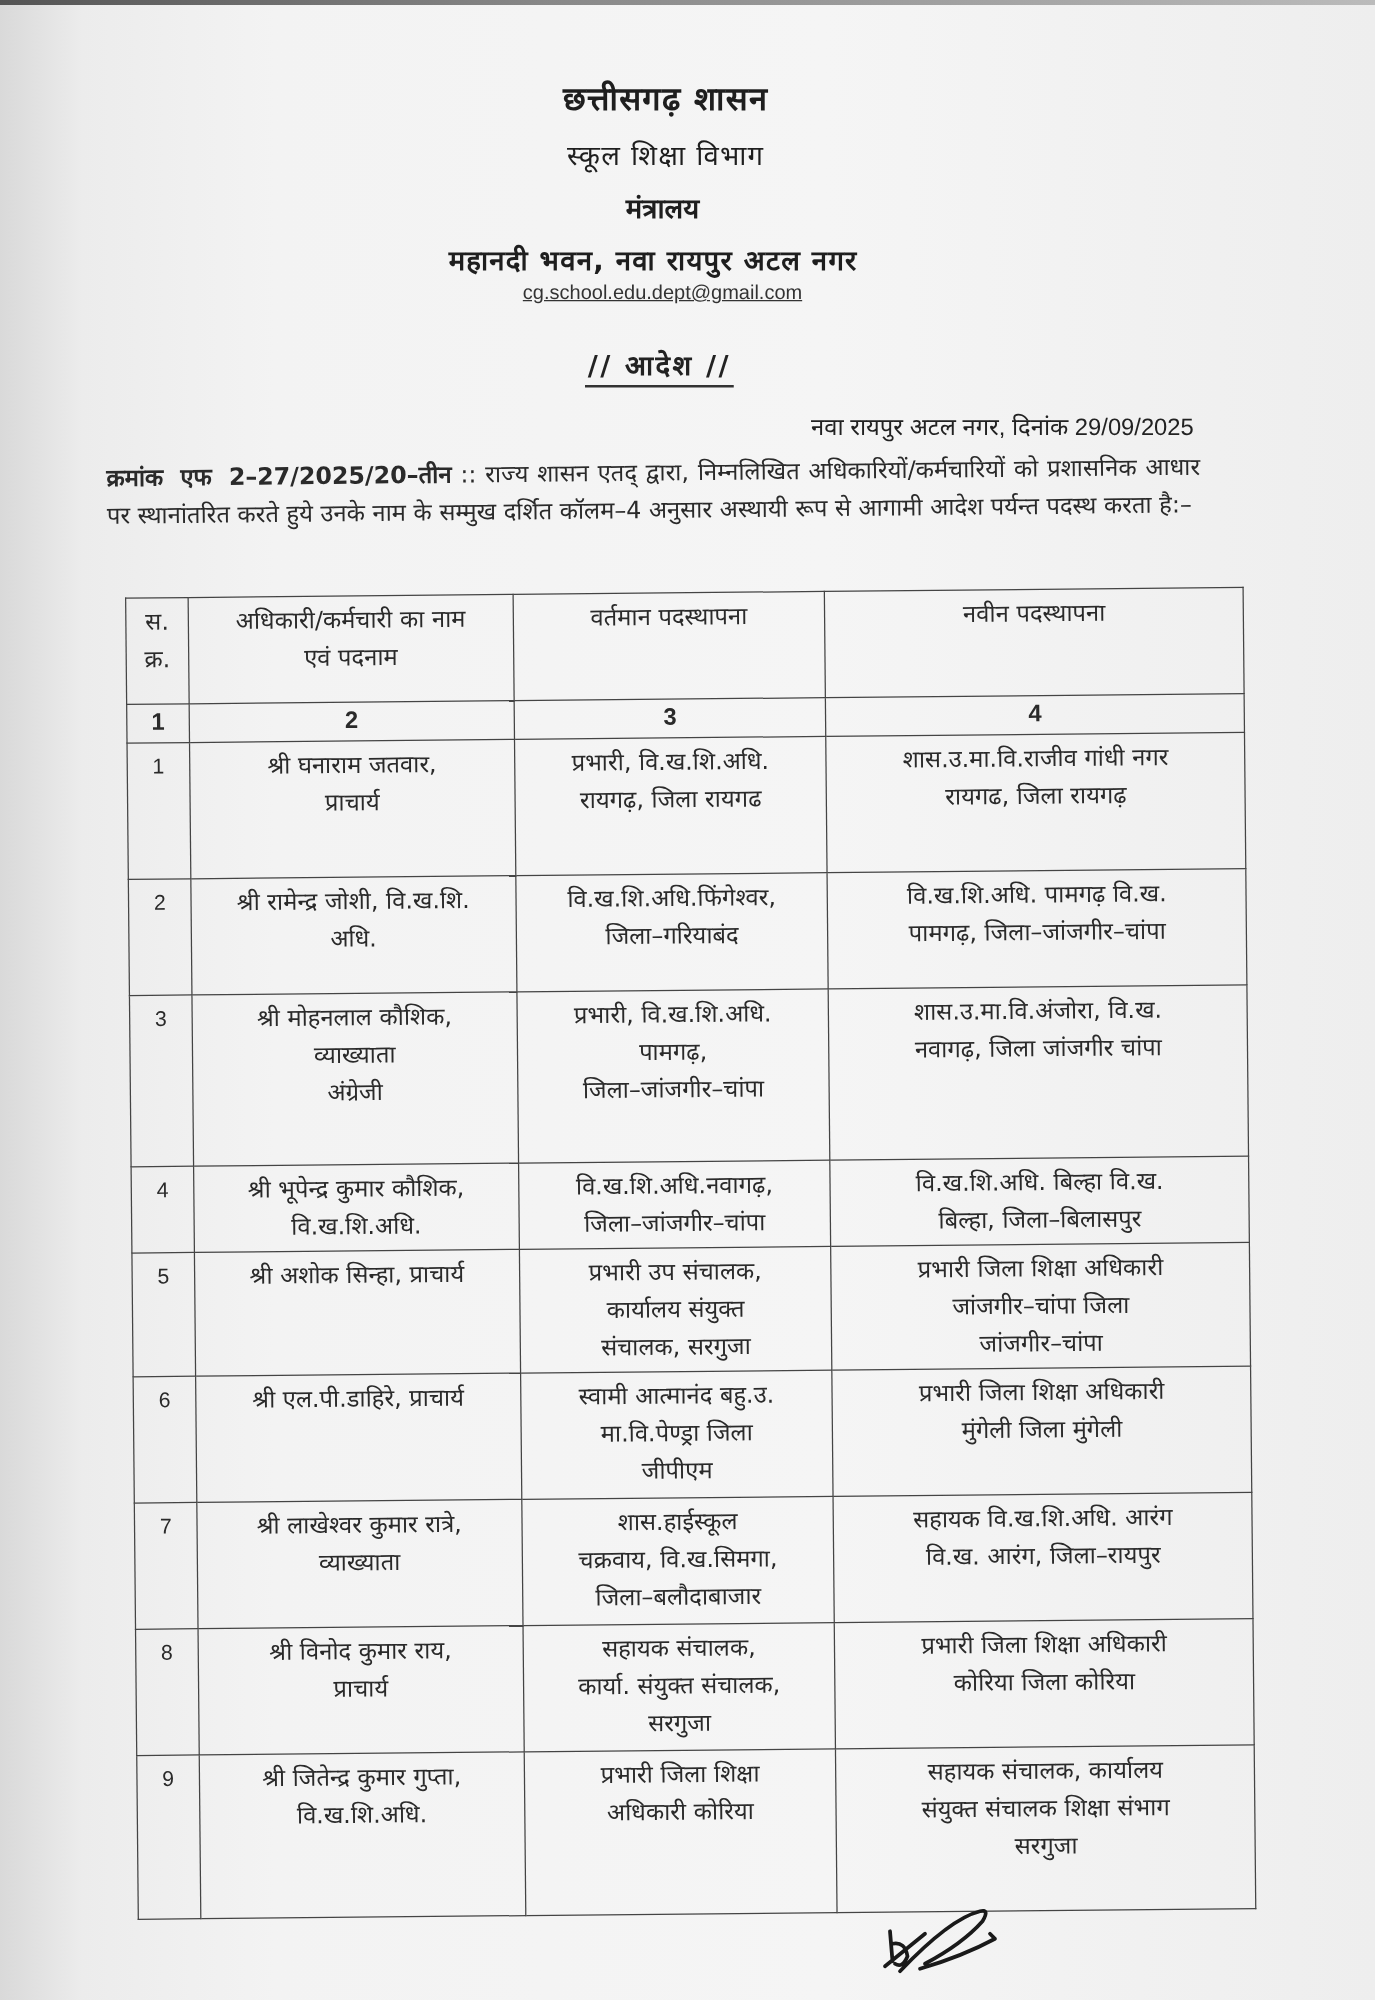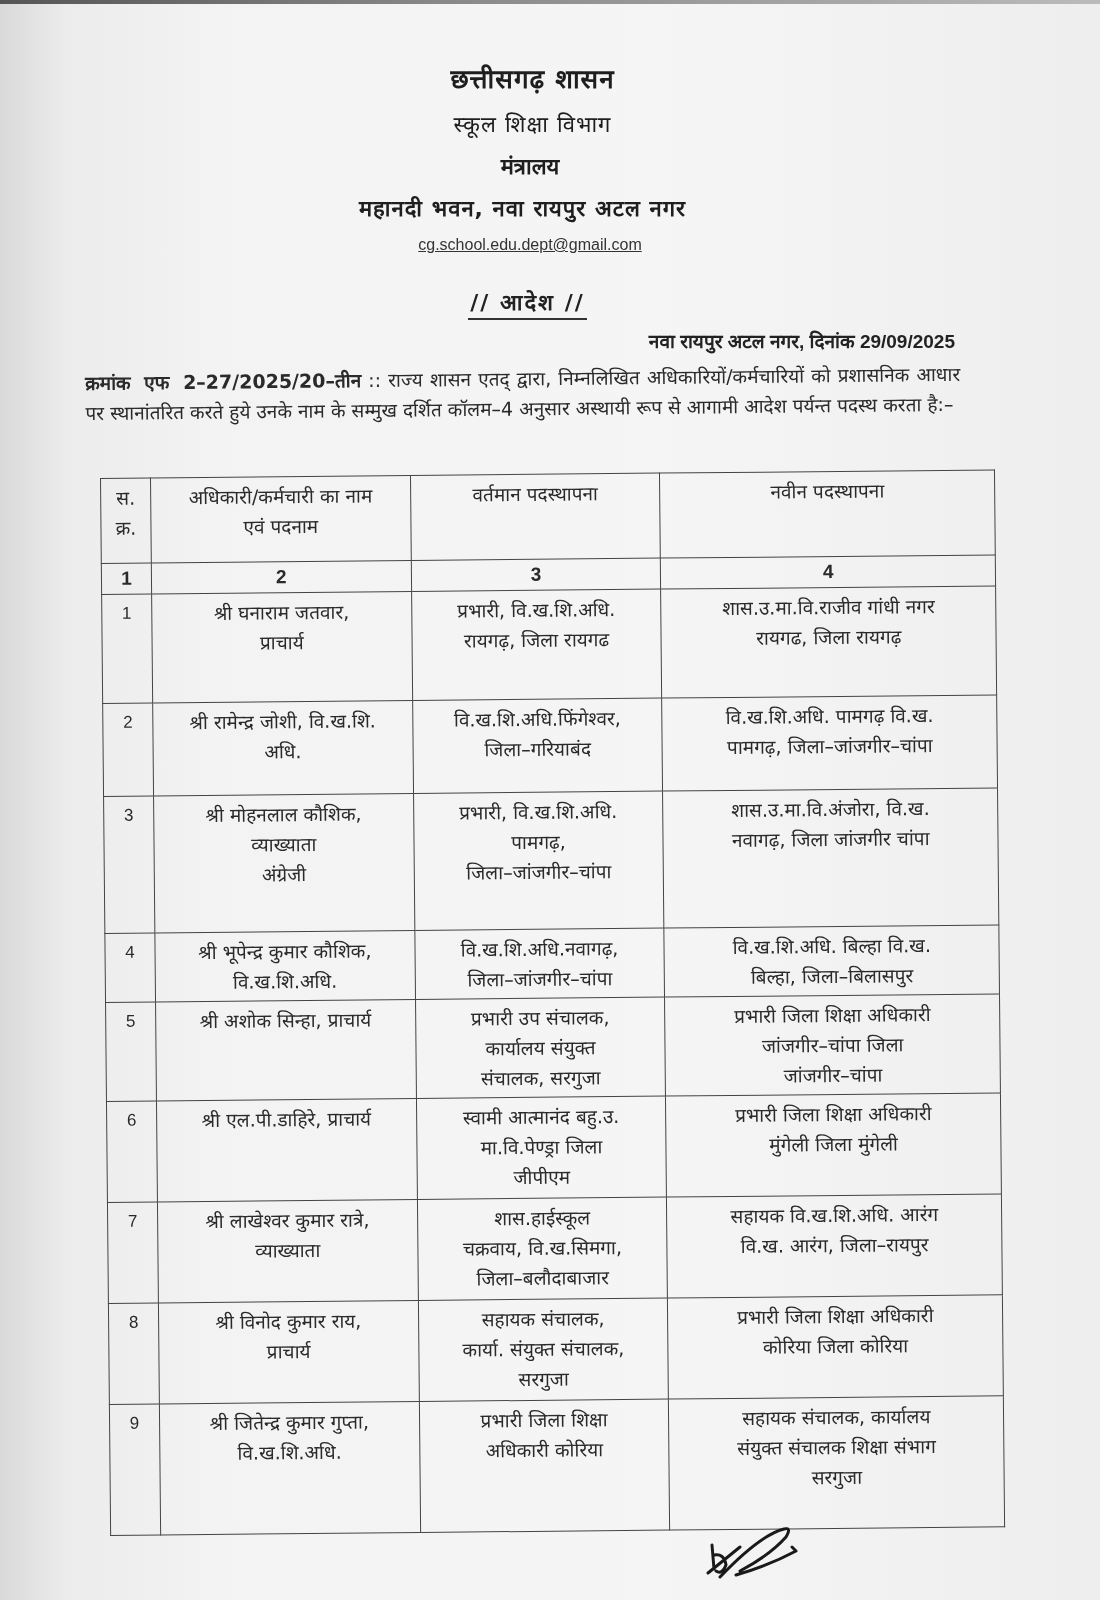--- a/index.html
+++ b/index.html
@@ -35,39 +35,39 @@
     .hdr-1 { font-size: 26px; font-weight: bold; margin-left: -35px; letter-spacing: 1px; }
     .hdr-2 { font-size: 22px; margin-top: 12px; margin-left: -35px; letter-spacing: 1px; }
     .hdr-3 { font-size: 22px; font-weight: bold; margin-top: 12px; margin-left: -40px; }
     .hdr-4 { font-size: 22px; font-weight: bold; margin-top: 12px; margin-left: -55px; letter-spacing: 1px; }
     .hdr-email {
       display: inline-block;
       font-family: "Liberation Sans", sans-serif;
       font-size: 16px;
       color: #333;
       text-decoration: underline;
-      margin-top: 14px;
+      margin-top: 4px;
       margin-left: -40px;
     }
     .order-title {
       display: inline-block;
       font-size: 22px;
       font-weight: bold;
       margin-top: 32px;
       margin-left: -45px;
       border-bottom: 2px solid #333;
       padding: 0 2px 2px;
       letter-spacing: 2px;
     }
     .place-date {
       position: absolute;
       right: 145px;
       top: 328px;
       font-size: 19px;
-      font-weight: bold;
+      font-weight: normal;
       color: #222;
       font-family: "Liberation Sans Narrow", "Liberation Sans", sans-serif;
     }
     .intro {
       position: absolute;
       left: 85px;
       top: 368px;
       width: 875px;
       font-size: 19px;
       line-height: 30px;

